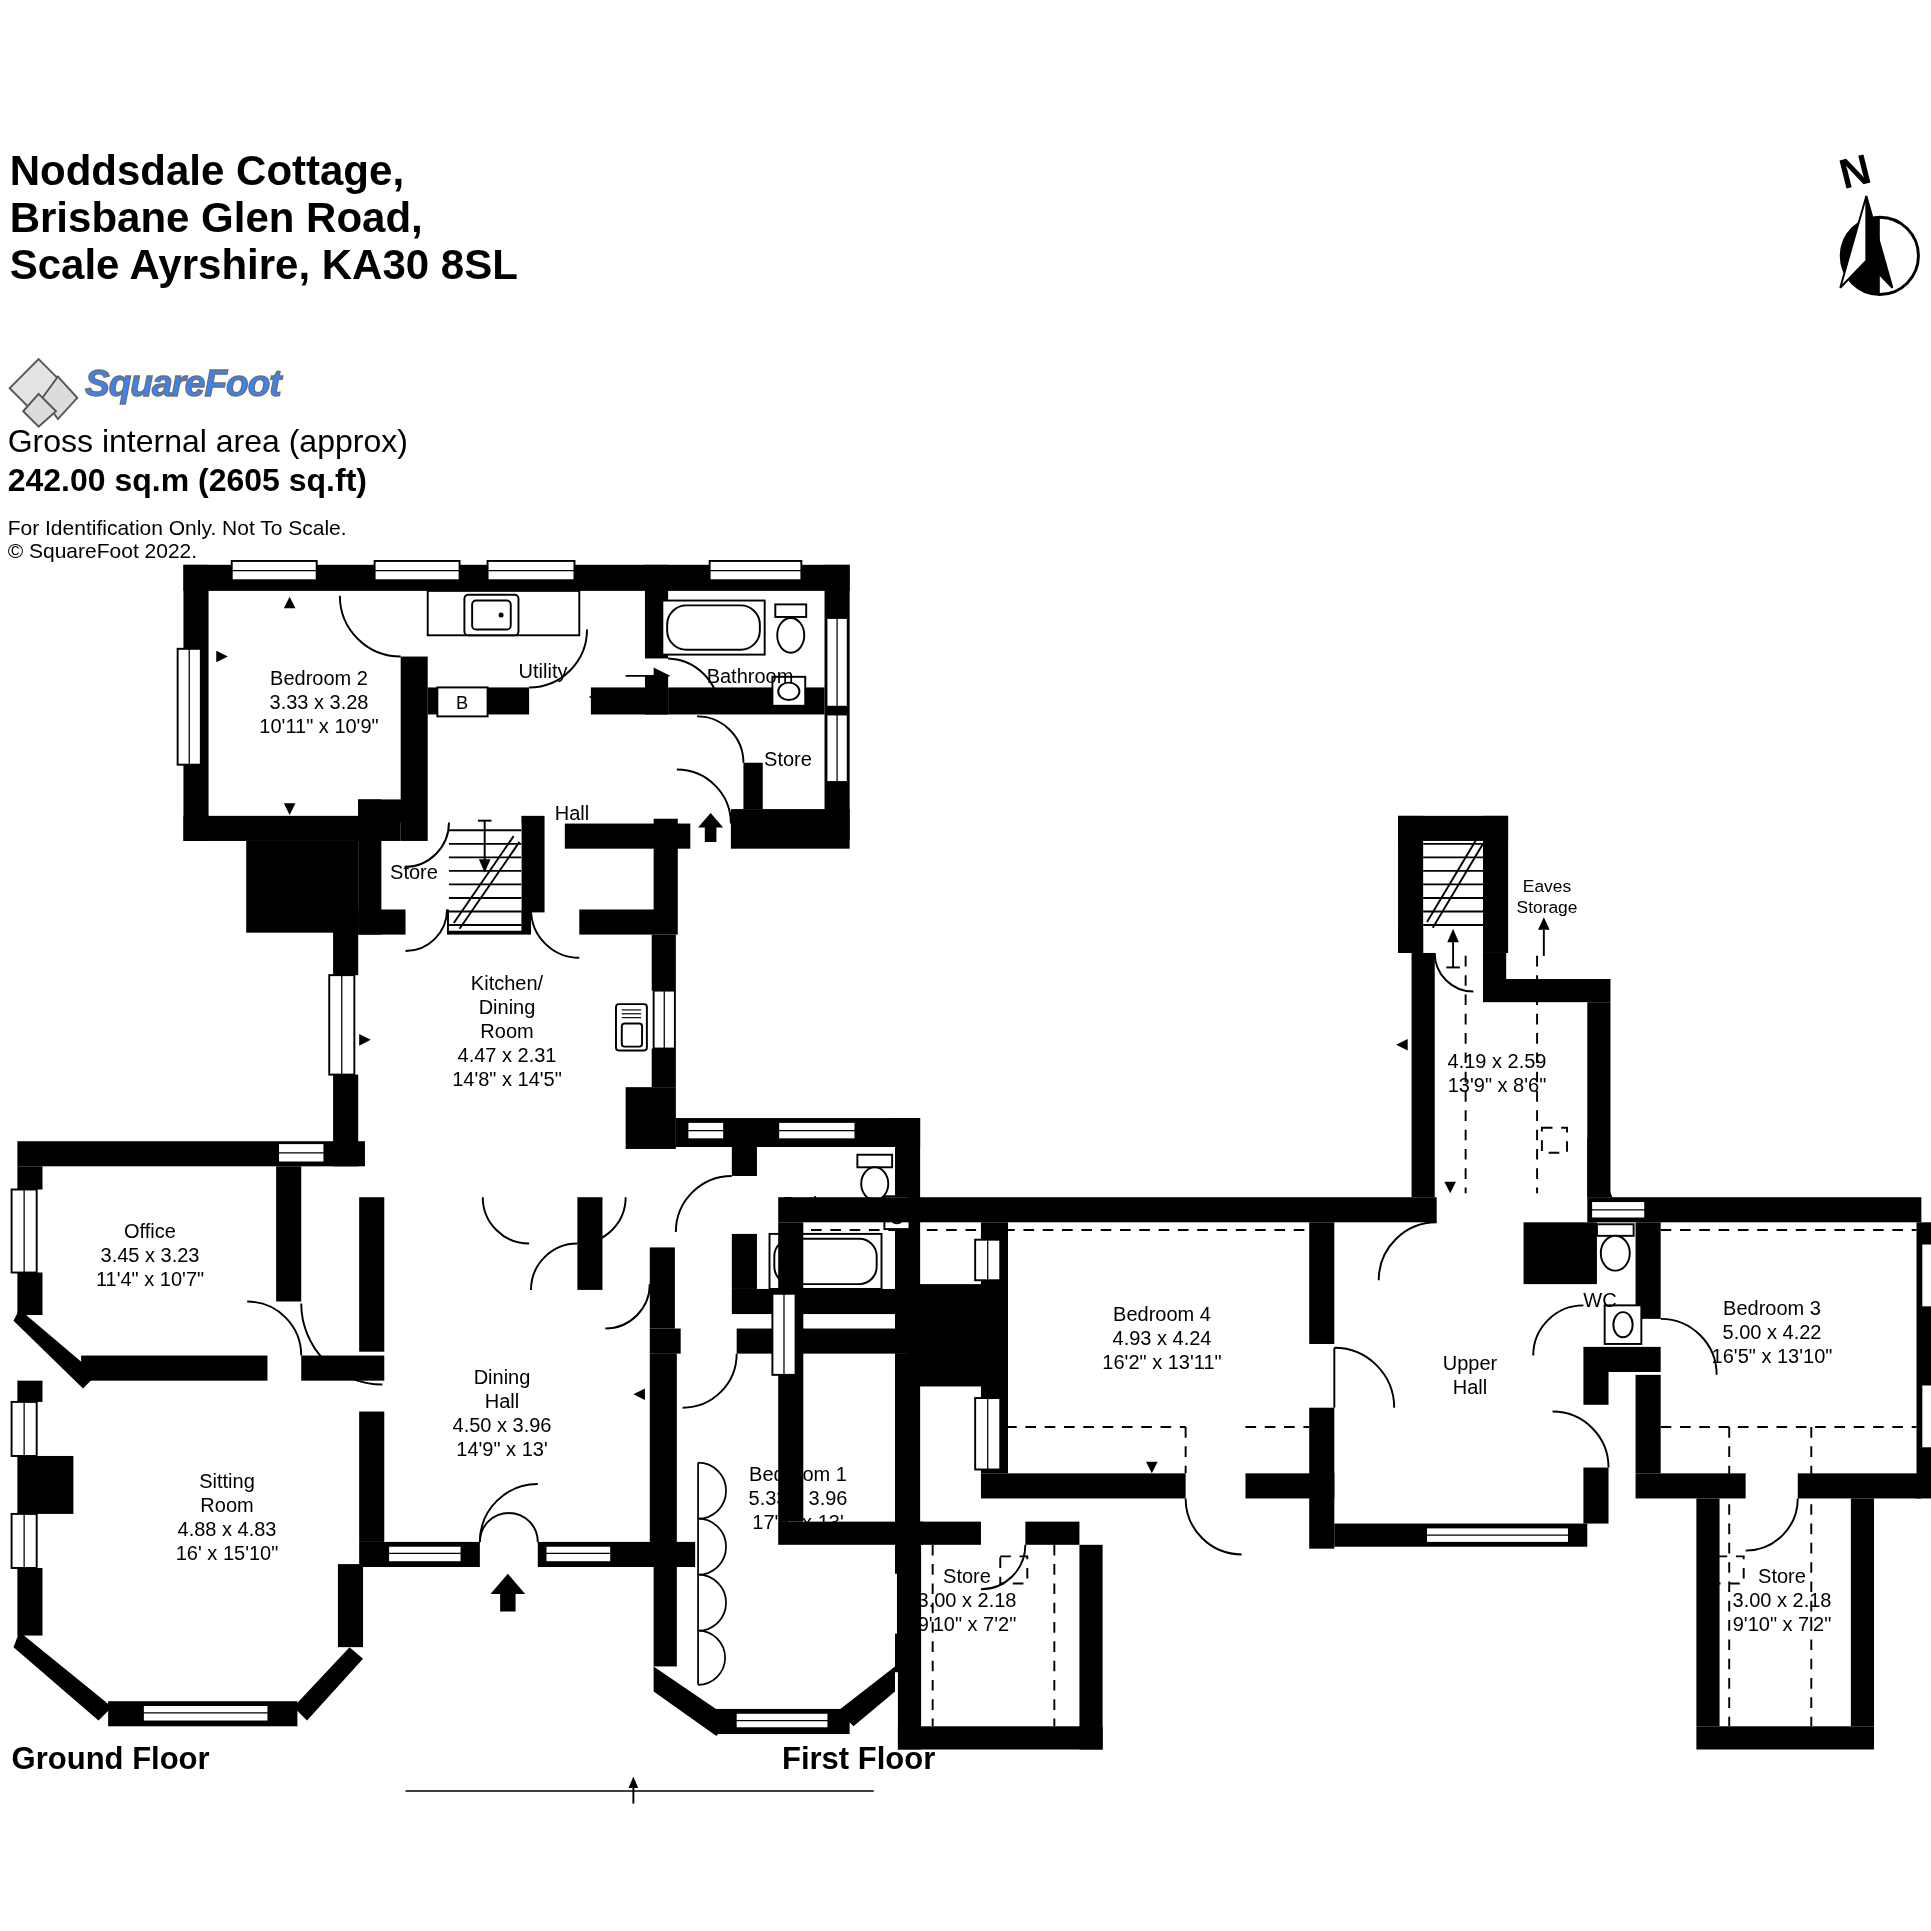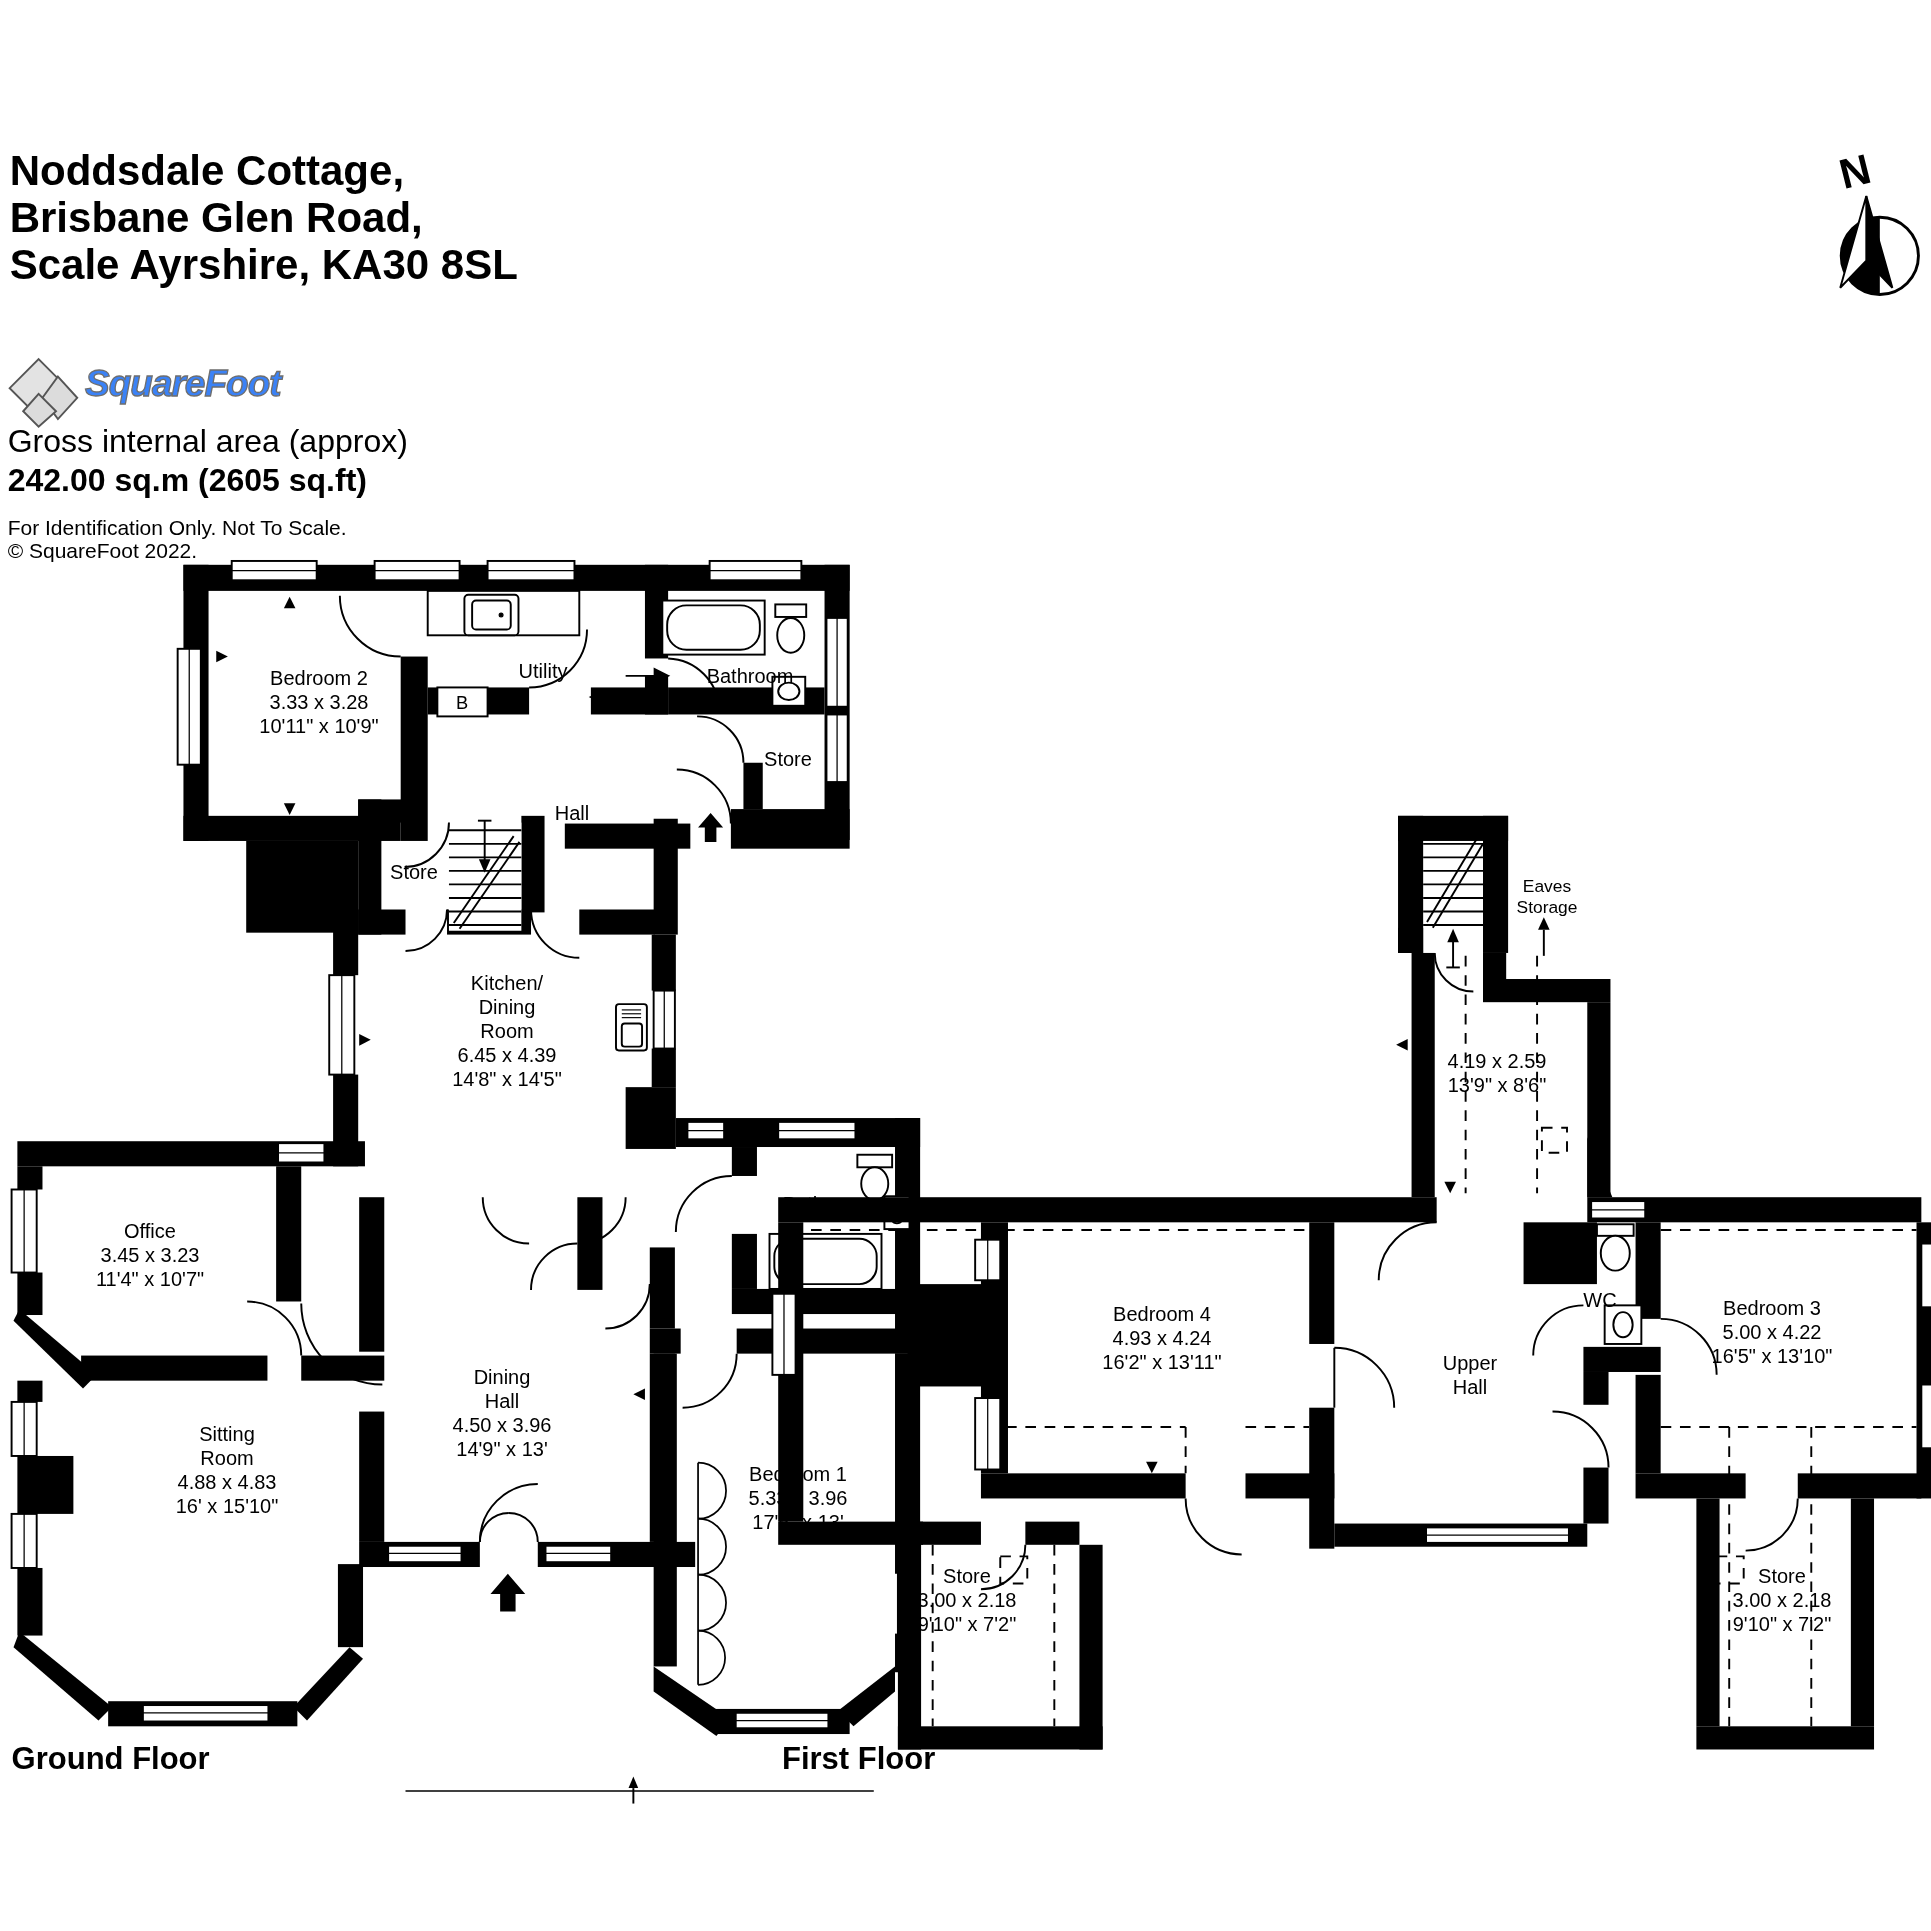--- a/index.html
+++ b/index.html
@@ -400,29 +400,29 @@
 <div class="rlbl" style="left:572px;top:801px">
   <div>Hall</div>
 </div>
 <div class="rlbl" style="left:414px;top:860px">
   <div>Store</div>
 </div>
 <div class="rlbl" style="left:507px;top:971px">
   <div>Kitchen/</div>
   <div>Dining</div>
   <div>Room</div>
-  <div>6.45 x 4.39</div>
+  <div>4.47 x 2.31</div>
   <div>14'8" x 14'5"</div>
 </div>
 <div class="rlbl" style="left:150px;top:1219px">
   <div>Office</div>
   <div>3.45 x 3.23</div>
   <div>11'4" x 10'7"</div>
 </div>
-<div class="rlbl" style="left:227px;top:1422px">
+<div class="rlbl" style="left:227px;top:1469px">
   <div>Sitting</div>
   <div>Room</div>
   <div>4.88 x 4.83</div>
   <div>16' x 15'10"</div>
 </div>
 <div class="rlbl" style="left:502px;top:1365px">
   <div>Dining</div>
   <div>Hall</div>
   <div>4.50 x 3.96</div>
   <div>14'9" x 13'</div>

